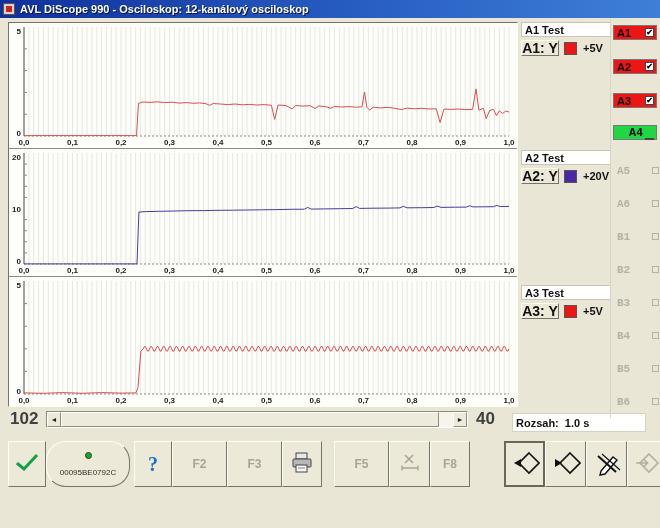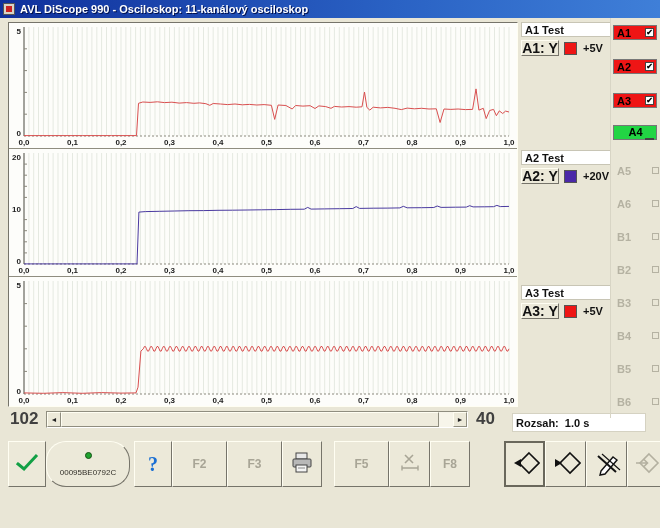--- a/index.html
+++ b/index.html
@@ -57,42 +57,42 @@
     display:flex; align-items:center; padding-left:3px; }
   #range-strip .range-value { margin-left:6px; }
 
   
   #channel-col { position:absolute; left:610px; top:18px; width:50px; height:400px; border-left:1px solid #d8d5c5; }
   .chan-item { position:absolute; left:2px; width:46px; height:16px; }
   .chan-btn { width:44px; height:15px; display:flex; align-items:center; padding:0 2px 0 3px;
     border:1px solid #777; font-size:11px; font-weight:bold; color:#000; }
   .chan-check { margin-left:auto; width:9px; height:9px; background:#fff; border:1px solid #444;
     font-size:8px; line-height:8px; text-align:center; color:#000; }
-  .chan-off { display:flex; align-items:center; height:15px; padding:0 0 0 4px; }
+  .chan-off { display:flex; align-items:center; height:15px; padding:0 0 0 4px;font-family:Liberation Mono, monospace; }
   .chan-off .chan-label { font-size:11px; font-weight:bold; color:#b5b2a2; }
   .chan-off .chan-box { margin-left:auto; width:7px; height:7px; border:1px solid #b5b2a2; background:transparent; }
 
   
   #toolbar { position:absolute; left:8px; top:441px; height:46px; display:flex; align-items:flex-start; }
   .tb-btn { height:46px; background:#ece9d9; border:1px solid; border-color:#fffef2 #76746a #76746a #fffef2;
     display:flex; flex-direction:column; align-items:center; justify-content:center; position:relative; }
   .tb-btn.selected { border:2px solid #6a685c; }
   .fkey { font-size:12px; font-weight:bold; color:#a8a596; }
   .w38 { width:38px; } .w39 { width:55px; } .w40 { width:40px; } .w41 { width:41px; } .w84 { width:84px;border-radius:20px; }
   .gap4 { width:4px; } .gap12 { width:12px; } .gap34 { width:34px; }
   .led-dot { width:7px; height:7px; border-radius:50%; background:#1fa32f; border:1px solid #145214; margin-bottom:9px; }
   .dev-label { font-size:8px; color:#33312a; }
   .help-q { font-size:20px; font-weight:bold; color:#1a6fd4; font-family:"Liberation Serif", serif; }
 </style>
 </head>
 <body>
 
 <div id="titlebar">
   <span class="app-icon"></span>
-  <span class="title-text">AVL DiScope 990 - Osciloskop: 11-kanálový osciloskop</span>
+  <span class="title-text">AVL DiScope 990 - Osciloskop: 12-kanálový osciloskop</span>
 </div>
 
 <div id="plot-panel">
   <div class="chart" id="chart-0"><svg width="508" height="125" xmlns="http://www.w3.org/2000/svg">
         <line x1="15.0" y1="4" x2="15.0" y2="113" stroke="#e5e9e1" stroke-width="1"></line>
         <line x1="19.9" y1="4" x2="19.9" y2="113" stroke="#e5e9e1" stroke-width="1"></line>
         <line x1="24.7" y1="4" x2="24.7" y2="113" stroke="#e5e9e1" stroke-width="1"></line>
         <line x1="29.5" y1="4" x2="29.5" y2="113" stroke="#e5e9e1" stroke-width="1"></line>
         <line x1="34.4" y1="4" x2="34.4" y2="113" stroke="#e5e9e1" stroke-width="1"></line>
         <line x1="39.3" y1="4" x2="39.3" y2="113" stroke="#e5e9e1" stroke-width="1"></line>

